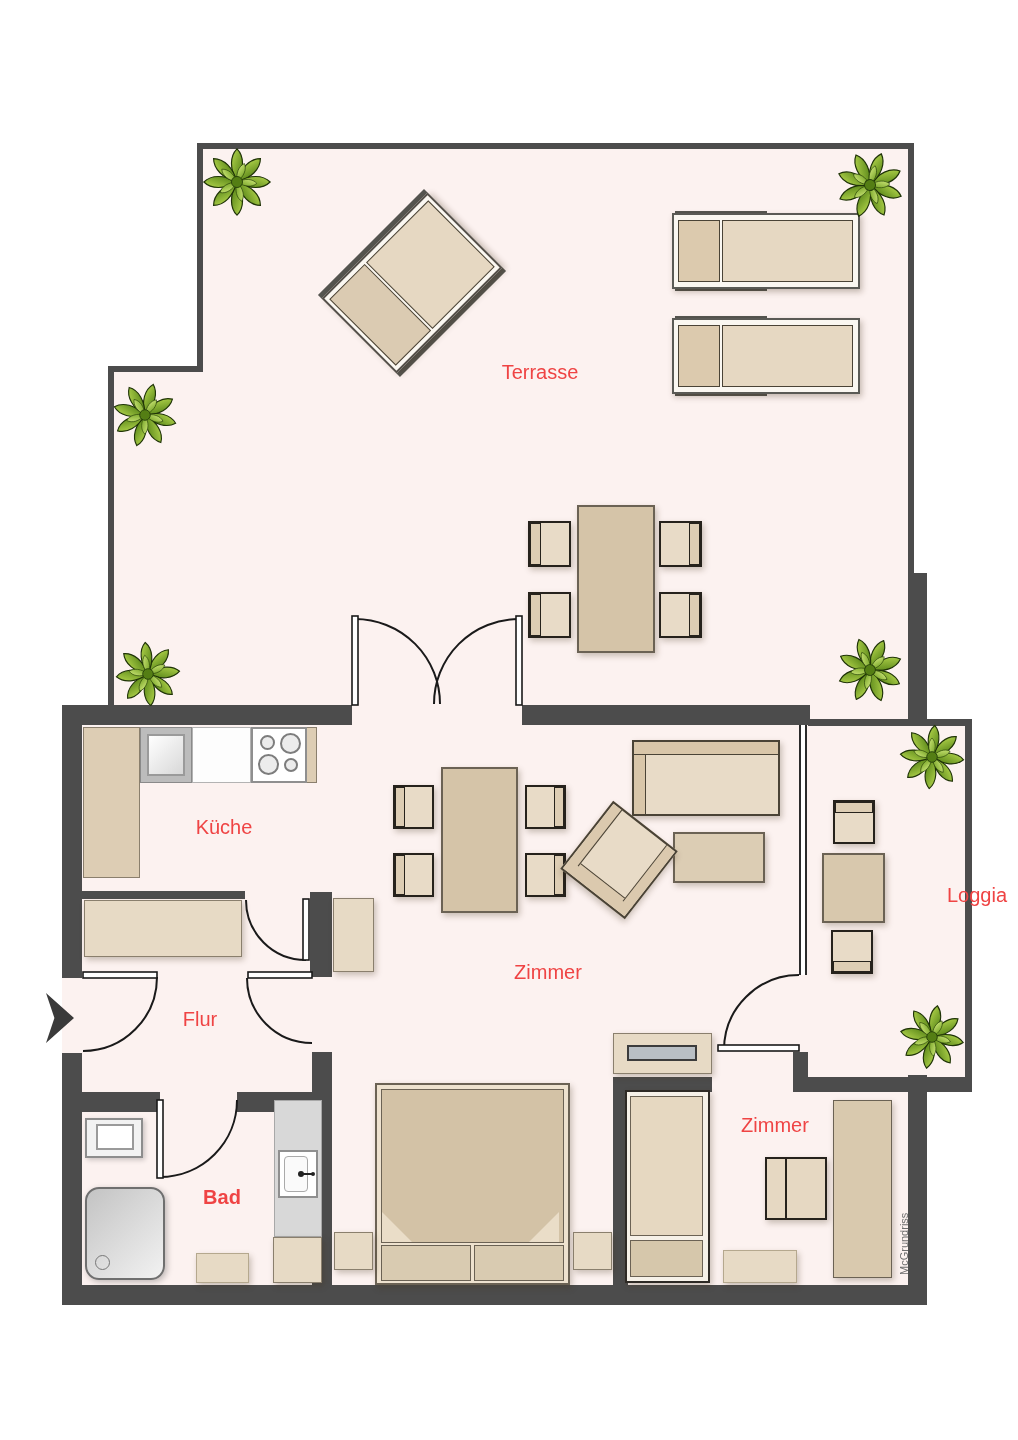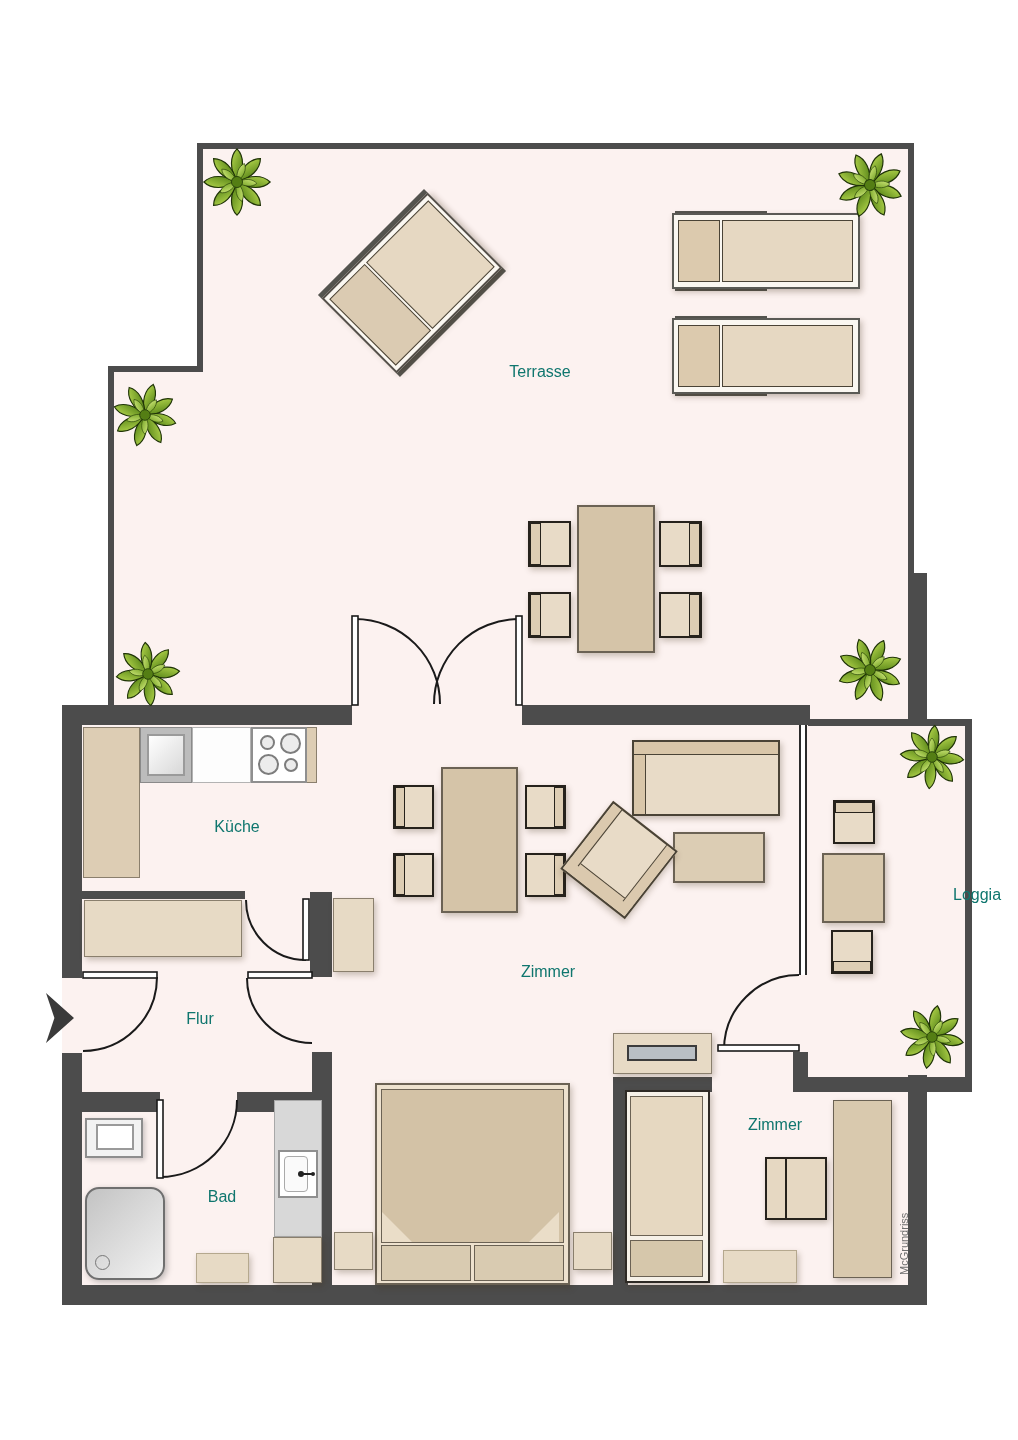--- a/index.html
+++ b/index.html
@@ -12,21 +12,21 @@
   .furn{position:absolute;box-sizing:border-box;border:2px solid #4a4336;background:#e8dbc7;
         box-shadow:2px 3px 6px rgba(70,50,25,.28);}
   .tan{background:#d5c4a8;}
   .lite{background:#e7dac5;border:1.5px solid #8a7f6d;}
   .chair{border:2.5px solid #26221c;background:#e8dbc7;}
   .cback{position:absolute;background:#ddcdb4;border:1px solid #26221c;box-sizing:border-box;}
   .rail{position:absolute;background:#555550;}
   .kbase{position:absolute;background:#ddcdb4;border:1px solid #8a7f6d;box-sizing:border-box;}
   .kwhite{position:absolute;background:#fdfdfd;border:1px solid #b3b3b3;box-sizing:border-box;}
   .burner{position:absolute;border-radius:50%;border:2px solid #7d7d7d;background:#ececec;box-sizing:border-box;}
-  .rlabel{position:absolute;transform:translate(-50%,-50%);font-size:16px;color:#0f766e;white-space:nowrap;}
+  .rlabel{position:absolute;transform:translate(-50%,-50%);font-size:20px;color:#ef4444;white-space:nowrap;}
   .wmark{position:absolute;font-size:11px;color:#6e6e6e;transform:rotate(-90deg);transform-origin:left top;white-space:nowrap;}
   .overlay{position:absolute;left:0;top:0;pointer-events:none;}
   .fold-l{position:absolute;clip-path:polygon(0 0,100% 100%,0 100%);background:#eaddc8;filter:drop-shadow(0 0 1px #6b6254);}
   .fold-r{position:absolute;clip-path:polygon(100% 0,100% 100%,0 100%);background:#eaddc8;filter:drop-shadow(0 0 1px #6b6254);}
   .arrow{position:absolute;background:#3a3a3a;clip-path:polygon(0 0,100% 50%,0 100%,30% 50%);}
 </style>
 </head>
 <body>
 
 <div id="plan">
@@ -248,22 +248,22 @@
     <use href="#plant" transform="translate(237,182) scale(0.92)"></use>
     <use href="#plant" transform="translate(145,415) scale(0.88) rotate(15)"></use>
     <use href="#plant" transform="translate(148,674) scale(0.88) rotate(40)"></use>
     <use href="#plant" transform="translate(870,185) scale(0.92) rotate(65)"></use>
     <use href="#plant" transform="translate(870,670) scale(0.9) rotate(25)"></use>
     <use href="#plant" transform="translate(932,757) scale(0.88) rotate(50)"></use>
     <use href="#plant" transform="translate(932,1037) scale(0.88) rotate(10)"></use>
   </svg>
 
   <div class="rlabel" style="left:540px;top:372px;">Terrasse</div>
-  <div class="rlabel" style="left:237px;top:827px;">Küche</div>
+  <div class="rlabel" style="left:224px;top:827px;">Küche</div>
   <div class="rlabel" style="left:200px;top:1019px;">Flur</div>
-  <div class="rlabel" style="left:222px;top:1197px;">Bad</div>
+  <div class="rlabel" style="left:222px;top:1197px;font-weight:bold;">Bad</div>
   <div class="rlabel" style="left:548px;top:972px;">Zimmer</div>
   <div class="rlabel" style="left:977px;top:895px;">Loggia</div>
   <div class="rlabel" style="left:775px;top:1125px;">Zimmer</div>
 
   <div class="wmark" style="left:898px;top:1275px;">McGrundriss</div>
 
 </div>
 
 </body></html>

